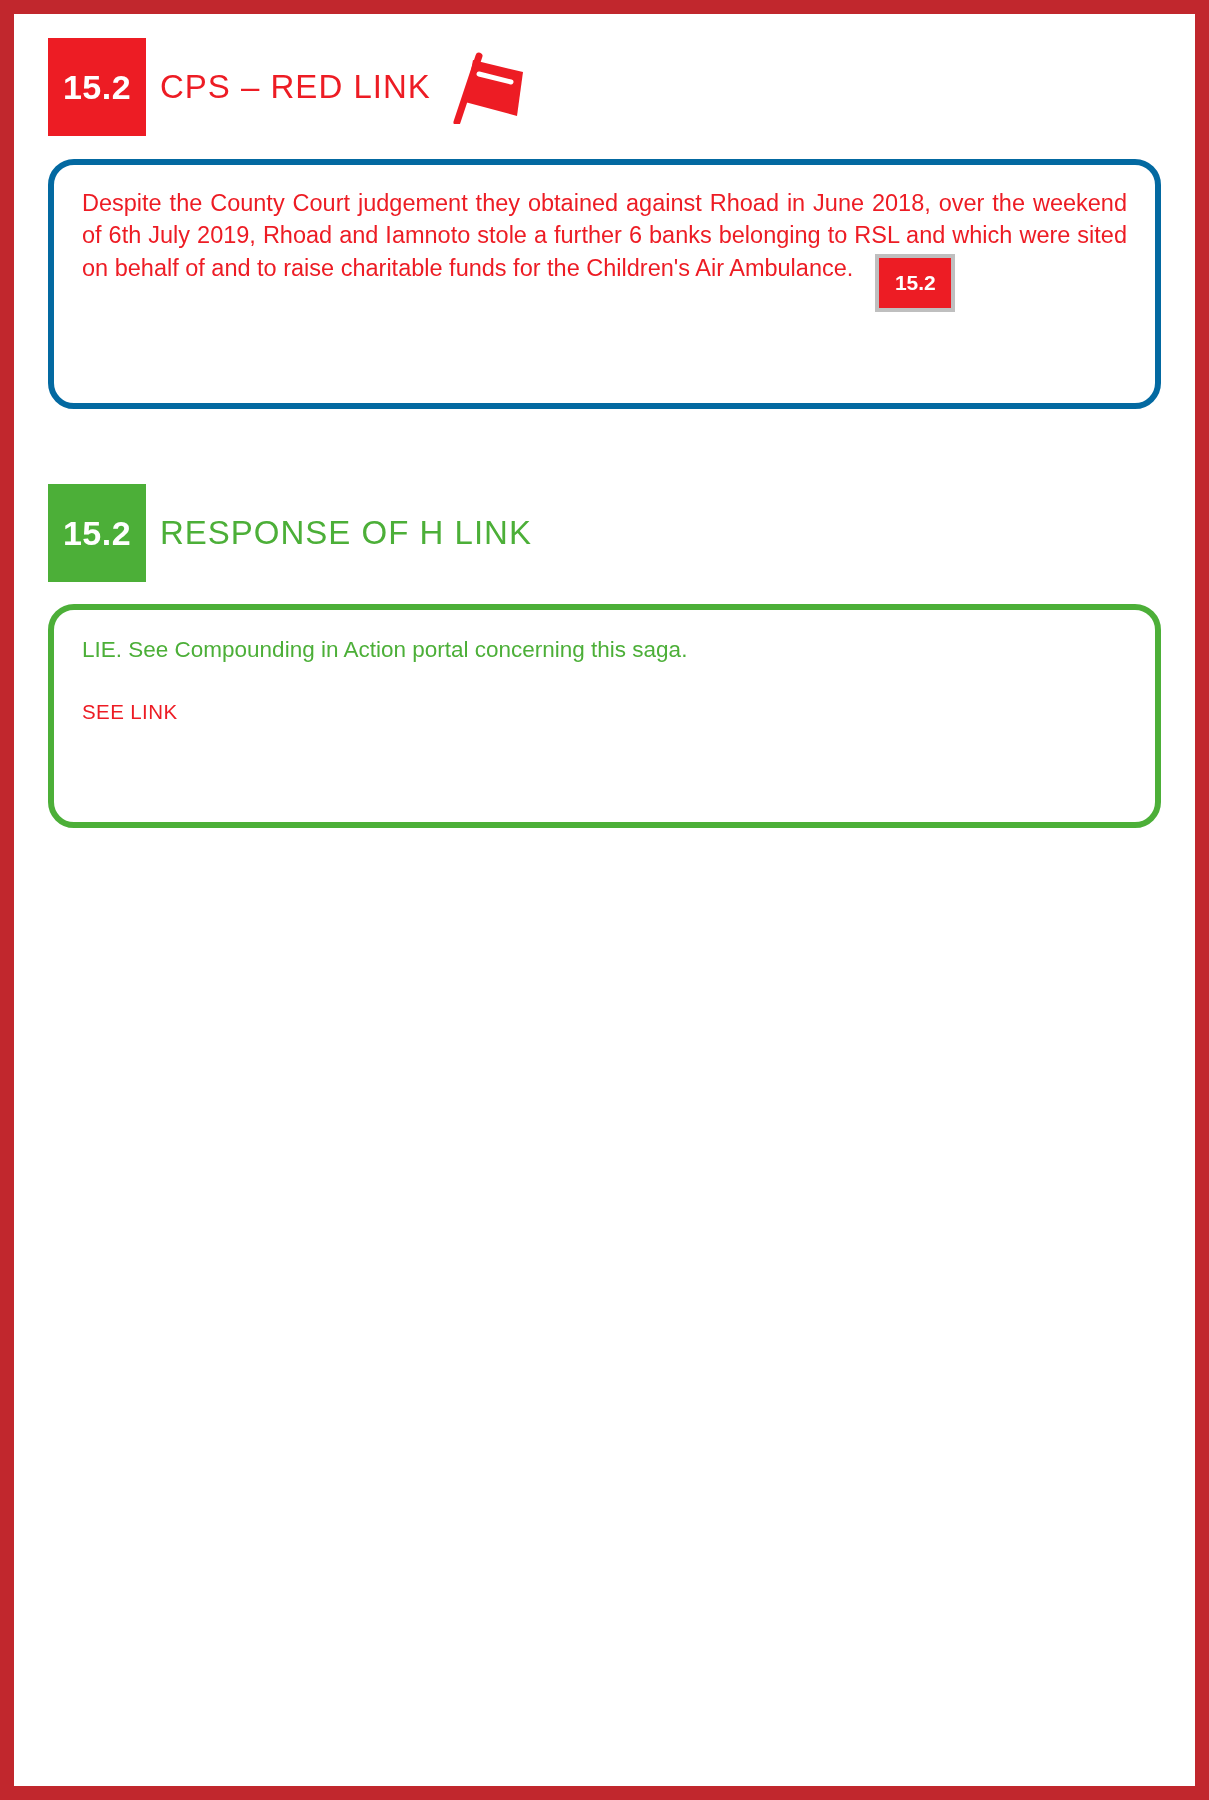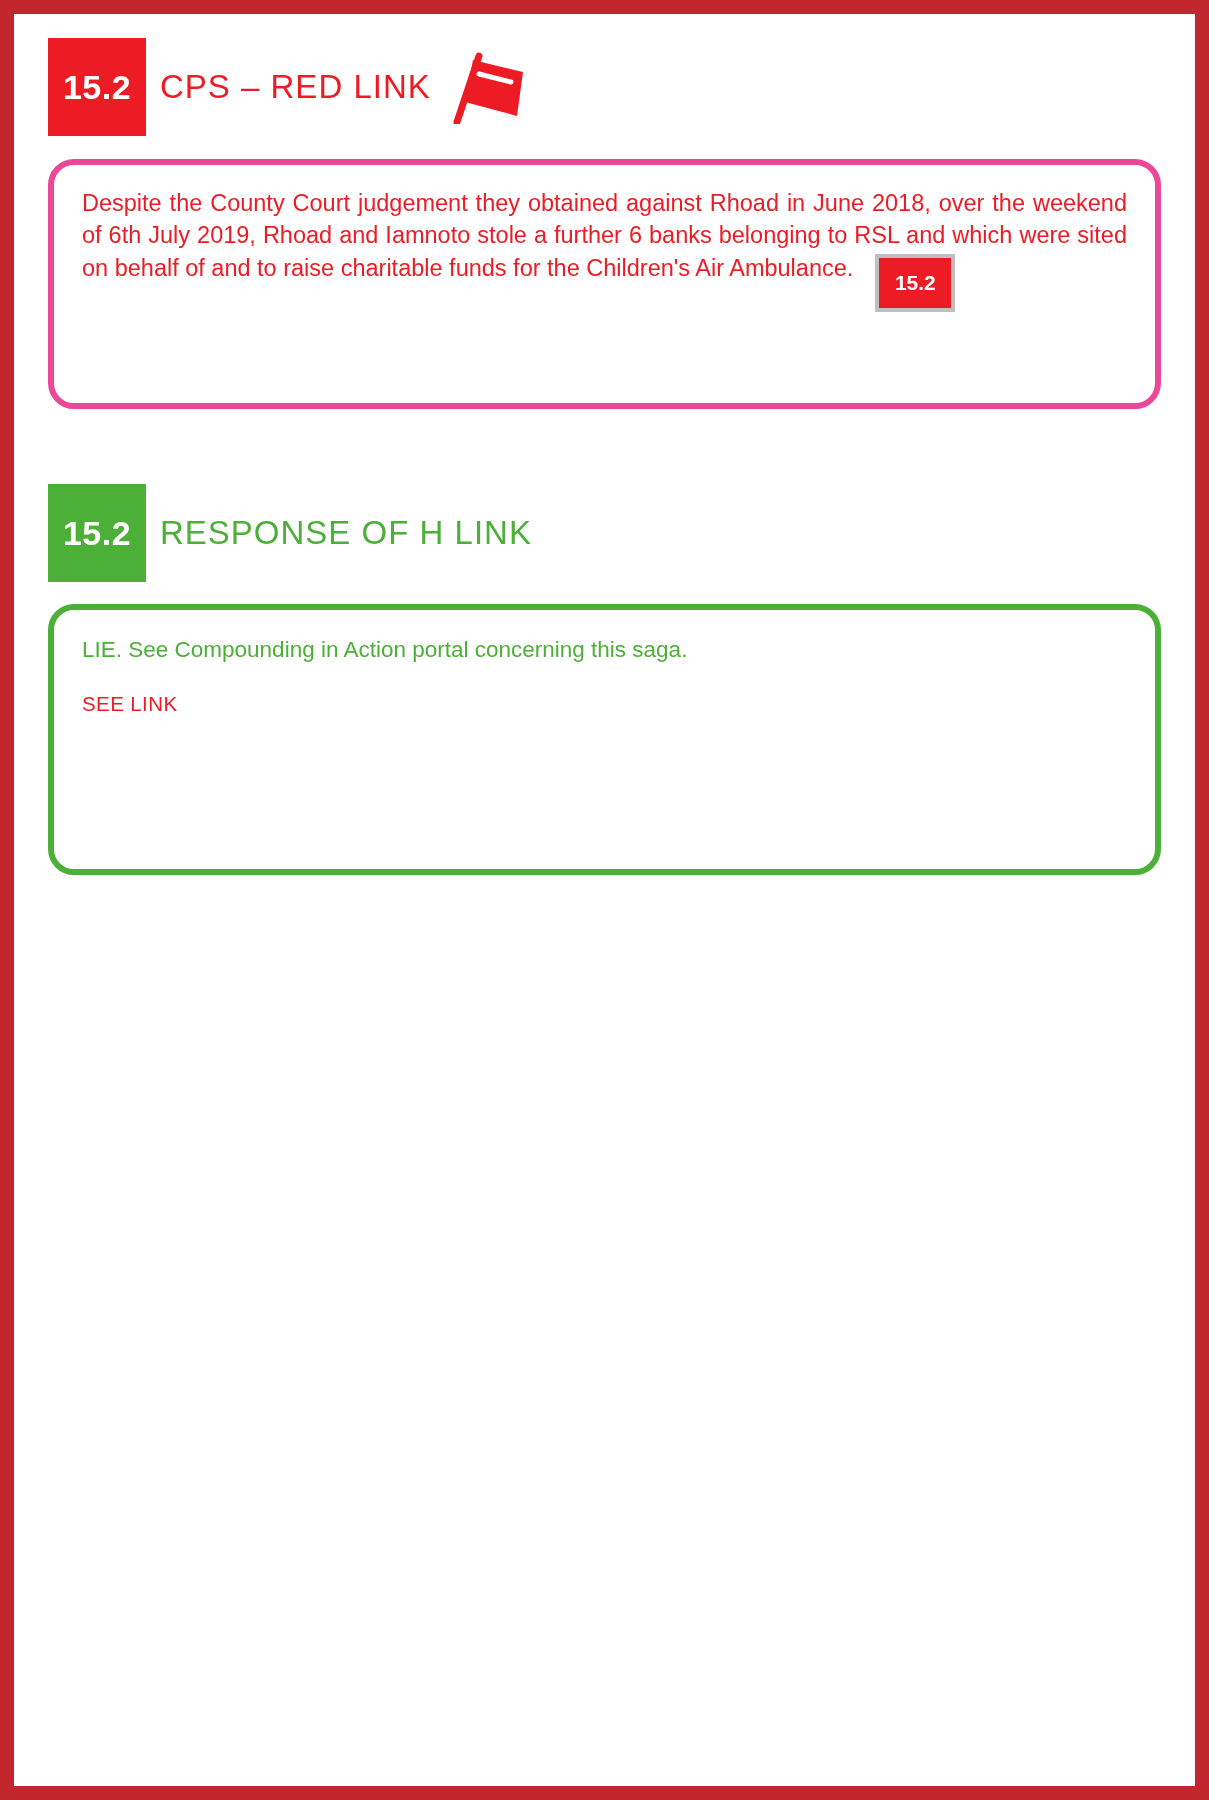--- a/index.html
+++ b/index.html
@@ -64,21 +64,21 @@
     margin-left: 18px;
     display: inline-block;
     line-height: 0;
   }
 
   .box {
     box-sizing: border-box;
     border-radius: 26px;
     background: #ffffff;
   }
-  .box.red { border: 6px solid #ec4899; }
+  .box.red { border: 6px solid #0369a1; }
   .box.green { border: 6px solid #4caf38; }
 
   .body-text {
     font-size: 23.5px;
     line-height: 1.38;
     text-align: justify;
     text-justify: inter-word;
   }
   .body-text.red { color: #ed1c24; }
 
@@ -99,21 +99,21 @@
 
   .green-text {
     color: #4caf38;
     font-size: 22.5px;
     line-height: 1.4;
   }
   .link-text {
     color: #ed1c24;
     font-size: 20.5px;
     letter-spacing: 0.4px;
-    margin-top: 26px;
+    margin-top: 34px;
     display: block;
   }
 </style>
 </head>
 <body>
 
 <div class="page">
 
   <div class="section" style="top:24px;">
 
@@ -136,19 +136,19 @@
     </div>
   </div>
 
   <div class="section" style="top:470px;">
 
     <div class="header-row" style="padding-left:34px;">
       <div class="badge green badge-lg">15.2</div>
       <div class="header-title green" style="margin-left:14px;">RESPONSE OF H LINK</div>
     </div>
 
-    <div class="box green" style="margin:22px 34px 0 34px; width:1113px; height:271px; padding:24px 28px 0 28px;">
+    <div class="box green" style="margin:22px 34px 0 34px; width:1113px; height:224px; padding:24px 28px 0 28px;">
       <div class="green-text">LIE. See Compounding in Action portal concerning this saga.</div>
       <a class="link-text" href="#" style="text-decoration:none;">SEE LINK</a>
     </div>
   </div>
 
 </div>
 
 </body></html>

